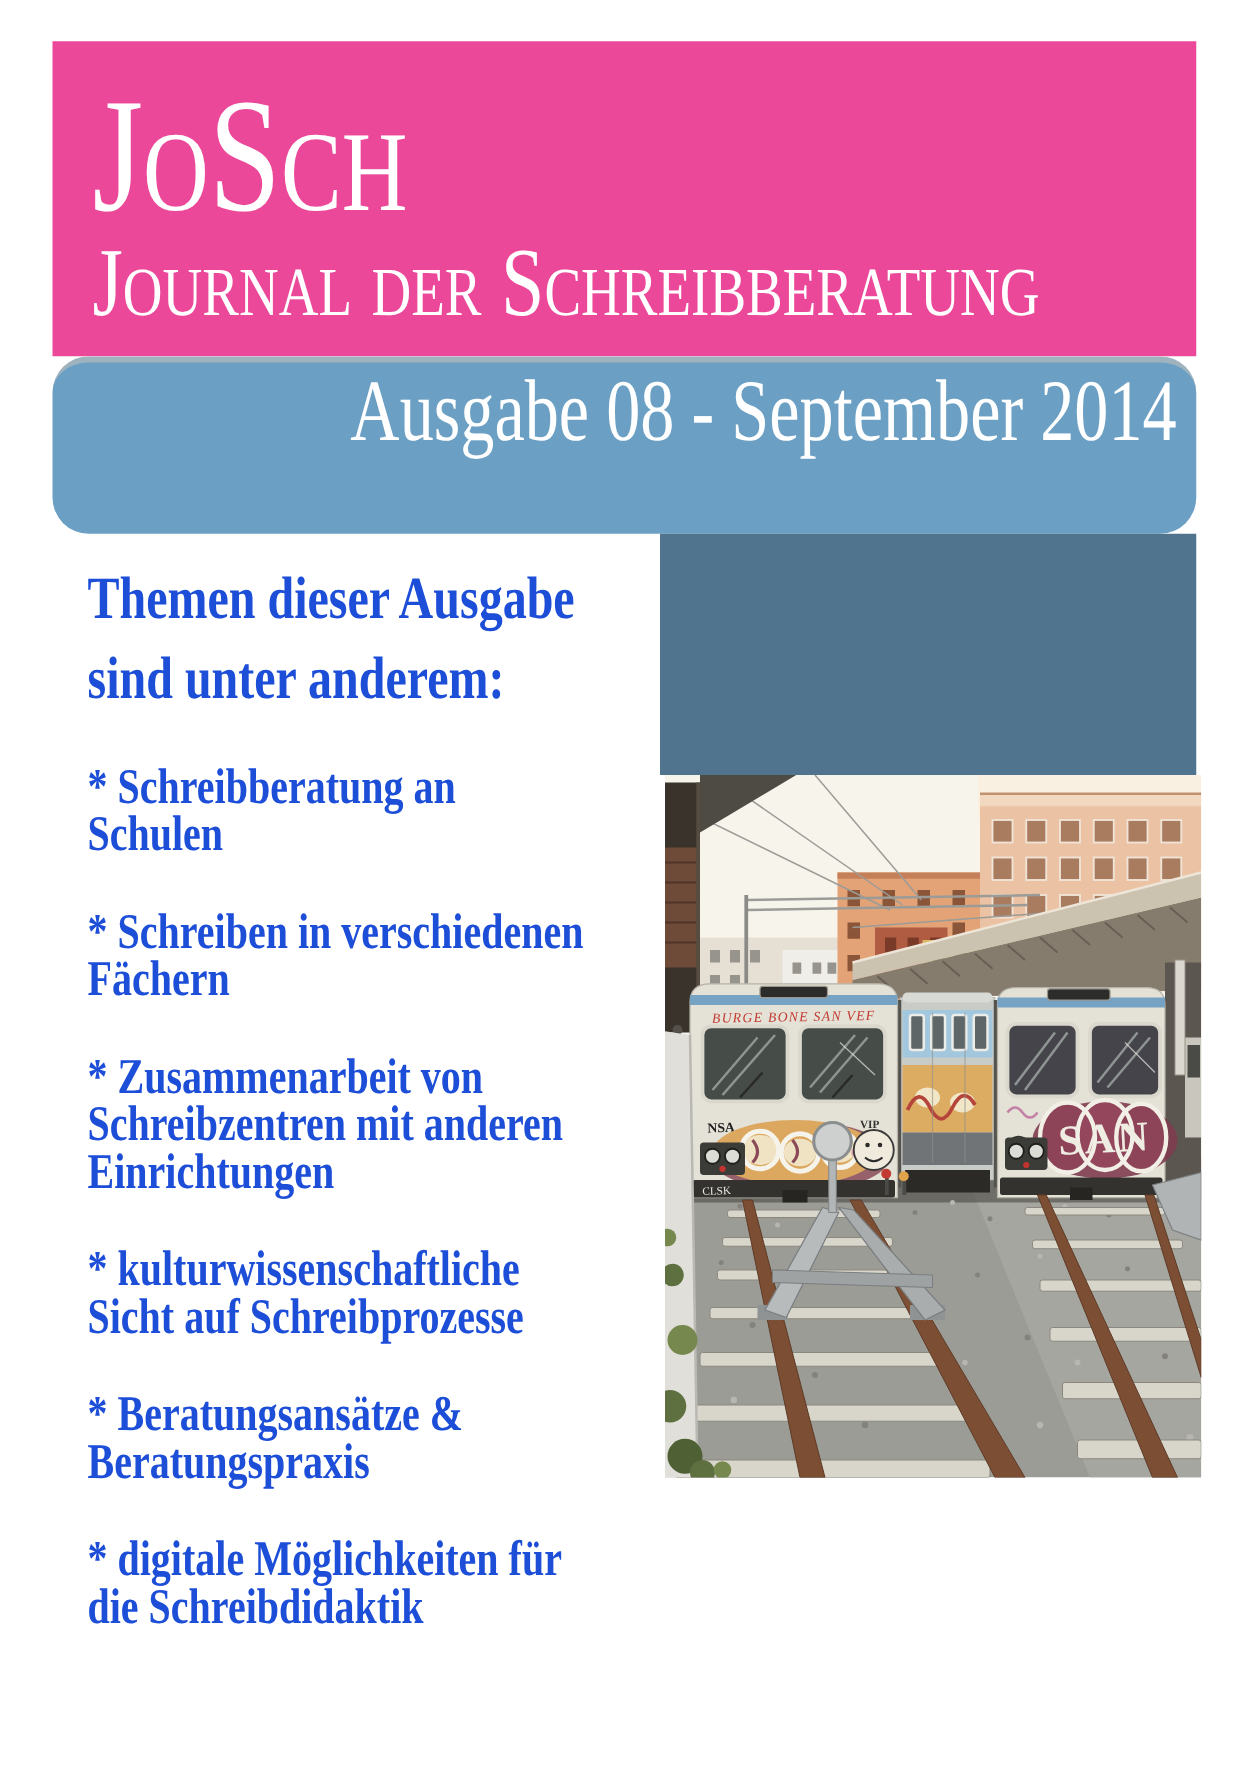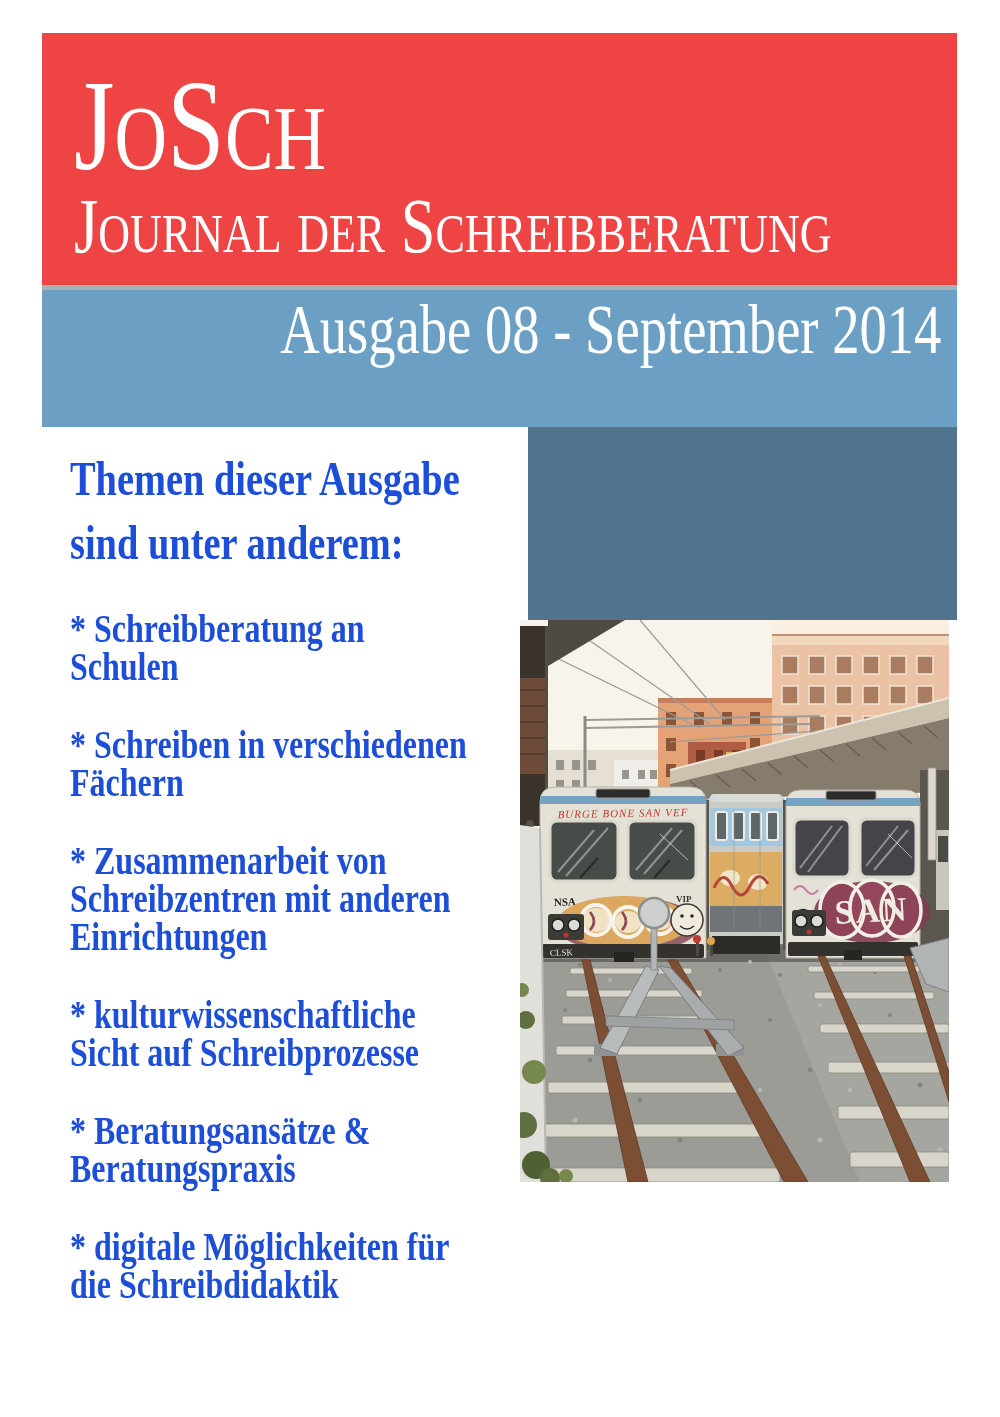--- a/index.html
+++ b/index.html
@@ -4,39 +4,40 @@
 <style>
   html,body { margin:0; padding:0; background:#ffffff; }
   .page {
     position:relative; width:1000px; height:1417px;
     background:#ffffff; overflow:hidden;
     font-family:"Liberation Serif","DejaVu Serif",serif;
   }
   
   .masthead {
     position:absolute; left:42px; top:33px; width:915px; height:252px;
-    background:#ef4444; overflow:hidden;
+    background:#ec4899; overflow:hidden;
   }
   .masthead-inner {
     width:130%; padding:22px 0 0 40px;
     transform:scaleX(0.8); transform-origin:0 0;
     color:#ffffff;
   }
   .masthead-title {
     font-variant:small-caps; font-size:130px; line-height:140px; font-weight:400;
   }
   .masthead-subtitle {
     font-variant:small-caps; font-size:78px; line-height:82px; font-weight:400;
     margin-top:-10px; white-space:nowrap;
   }
   
   .issue-band {
     position:absolute; left:42px; top:285px; width:915px; height:142px;
     background:#6BA0C4; border-top:5px solid #9FB3BF; box-sizing:border-box;
     overflow:hidden;
+    border-radius:29px;
   }
   .issue-line {
     display:block; text-align:right; padding:2px 20px 0 0;
     font-size:70px; line-height:76px; color:#ffffff; white-space:nowrap;
     transform:scaleX(0.78); transform-origin:100% 0;
   }
   
   .themes {
     position:absolute; left:42px; top:427px; width:486px;
     color:#1d4ed8; font-weight:bold;
@@ -50,21 +51,21 @@
   }
   .theme-item {
     font-size:40px; line-height:38px; margin:0 0 40px 0; white-space:pre-line;
   }
   
   .right-top-panel {
     position:absolute; left:528px; top:427px; width:429px; height:193px;
     background:#51748E;
   }
   .cover-photo {
-    position:absolute; left:520px; top:620px; width:429px; height:562px; margin:0;
+    position:absolute; left:532px; top:620px; width:429px; height:562px; margin:0;
   }
   .cover-photo svg { display:block; }
   .sections-panel {
     position:absolute; left:528px; top:1182px; width:429px; height:203px;
     background:#51748E; overflow:hidden;
   }
   .sections-inner {
     width:115%; padding:28px 0 0 34px; box-sizing:border-box;
     transform:scaleX(0.9); transform-origin:0 0;
   }

